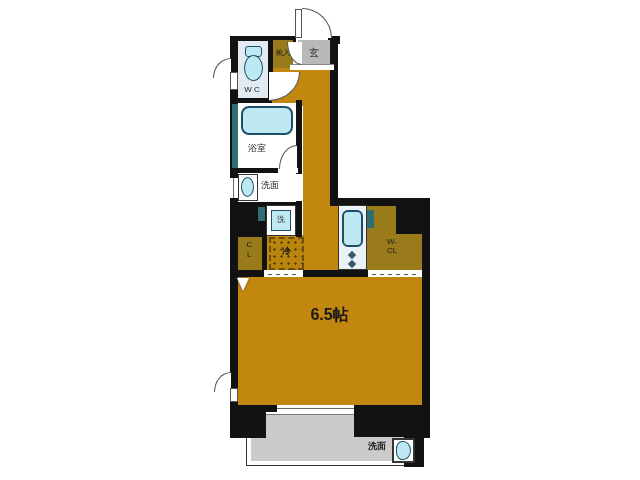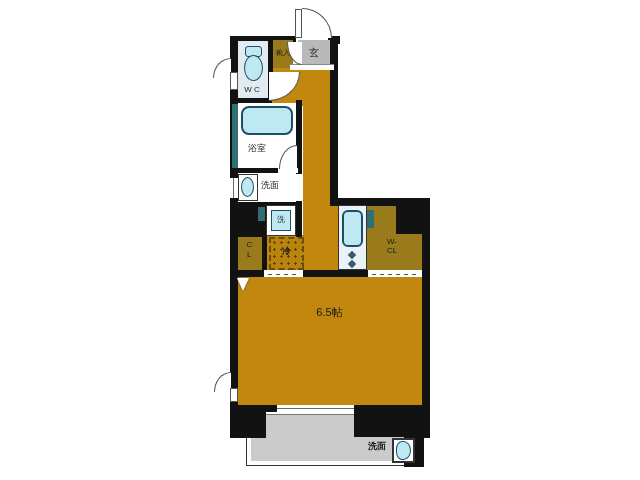--- a/index.html
+++ b/index.html
@@ -134,21 +134,21 @@
   <div class="abs closet" style="left:367px;top:206px;width:29px;height:64px;"></div>
   <div class="abs closet" style="left:396px;top:234px;width:26px;height:36px;"></div>
   <div class="abs teal" style="left:367px;top:210px;width:7px;height:18px;"></div>
   <div class="abs label" style="left:378px;top:238px;width:28px;font-size:8px;text-align:center;">
     <span>W-</span><br>
     <span>CL</span>
   </div>
 
   <div class="abs tri" style="left:237px;top:278px;"></div>
   <div class="abs label" style="left:237px;top:303px;width:185px;text-align:center;">
-    <div style="font-size:11px;font-weight:normal;margin-top:3px;">6.5帖</div>
+    <div style="font-size:16px;font-weight:bold;margin-top:3px;">6.5帖</div>
   </div>
   <div class="abs arc-tl" style="left:214px;top:372px;width:17px;height:20px;"></div>
   <div class="abs leaf" style="left:230px;top:388px;width:8px;height:14px;"></div>
 
   <div class="abs label" style="left:368px;top:442px;font-size:9px;font-weight:bold;">洗面</div>
   <div class="abs boxfix" style="left:392px;top:438px;width:23px;height:25px;border-width:2px;"></div>
   <div class="abs fixture" style="left:396px;top:441px;width:15px;height:19px;border-radius:45% 55% 55% 45%;"></div>
 
 </div>
 

